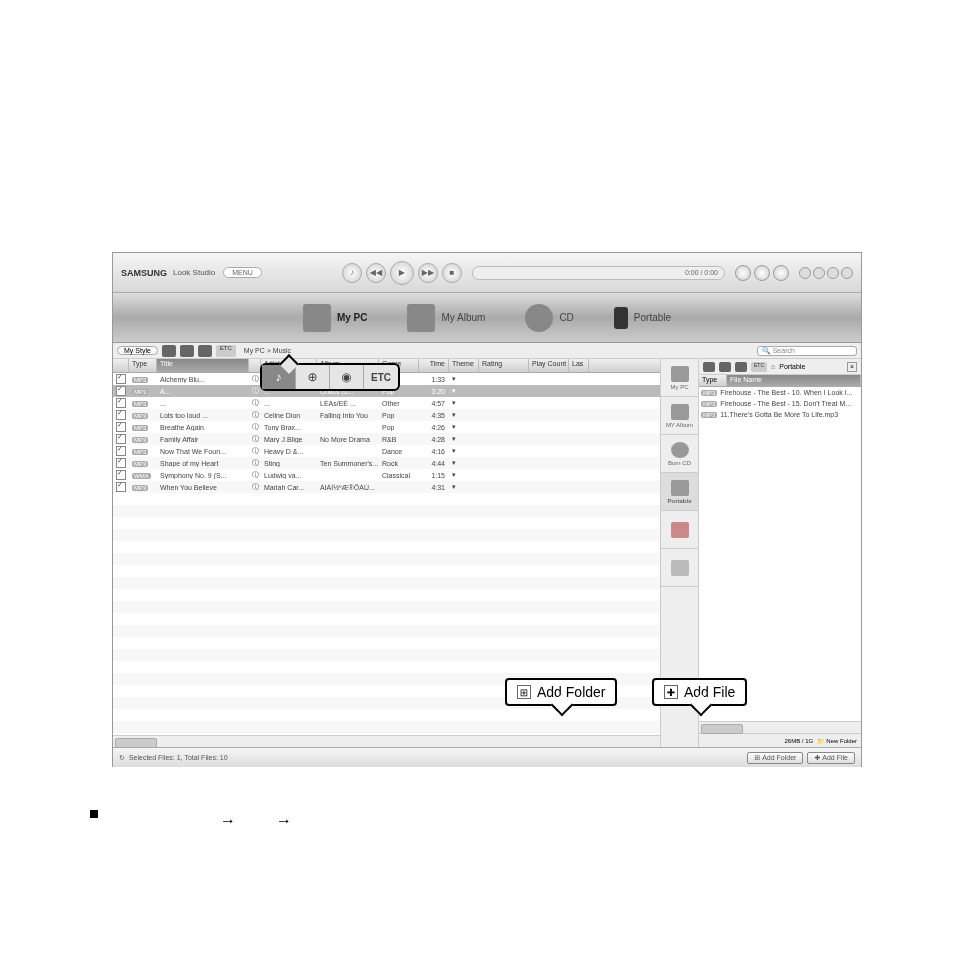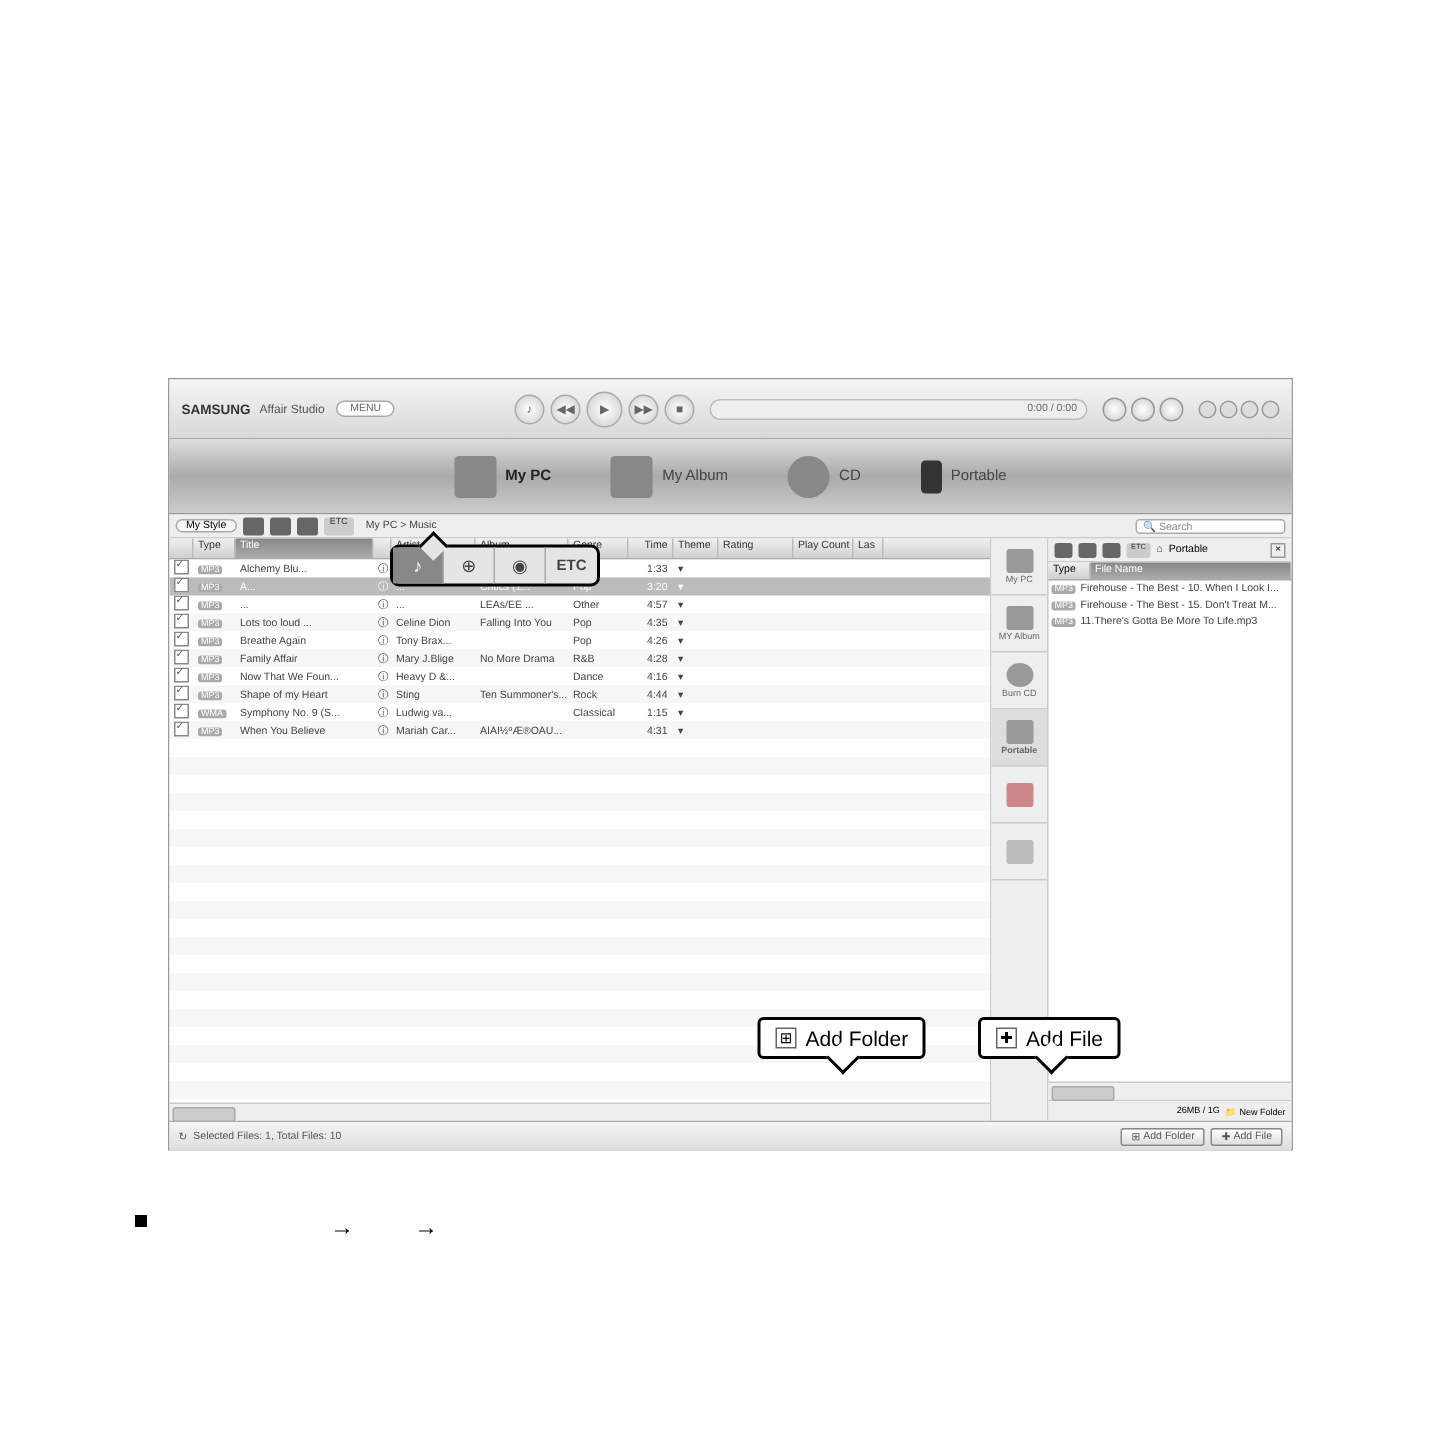--- a/index.html
+++ b/index.html
@@ -103,21 +103,21 @@
 .arrow { font-size: 16px; }
 .bullet-sq { position: absolute; left: 90px; top: 810px; width: 8px; height: 8px; background: #000; }
 </style>
 </head>
 <body>
 
 <div class="app-window">
 
   <div class="header">
     <span class="brand">SAMSUNG</span>
-    <span class="subbrand">Affair Studio</span>
+    <span class="subbrand">Look Studio</span>
     <span class="menu-pill">MENU</span>
     <div class="playback">
       <div class="pbtn">♪</div>
       <div class="pbtn">◀◀</div>
       <div class="pbtn big">▶</div>
       <div class="pbtn">▶▶</div>
       <div class="pbtn">■</div>
     </div>
     <div class="timeline">
       <span>0:00 / 0:00</span>

